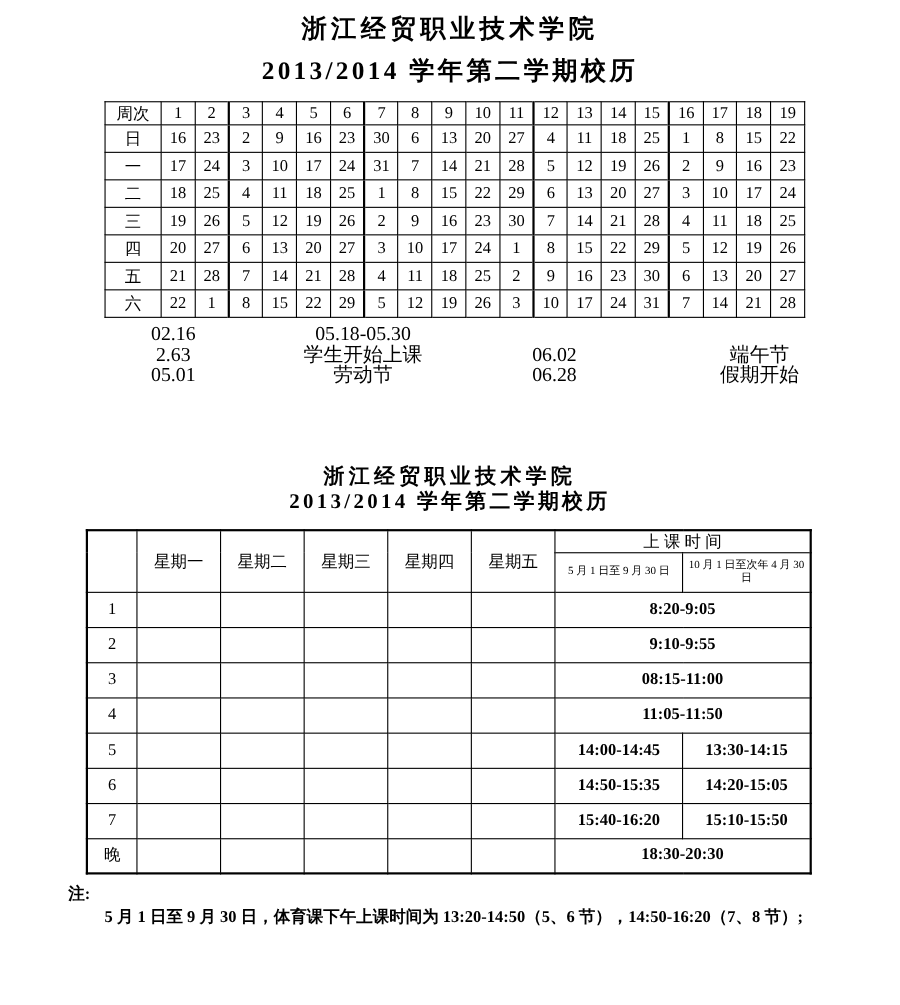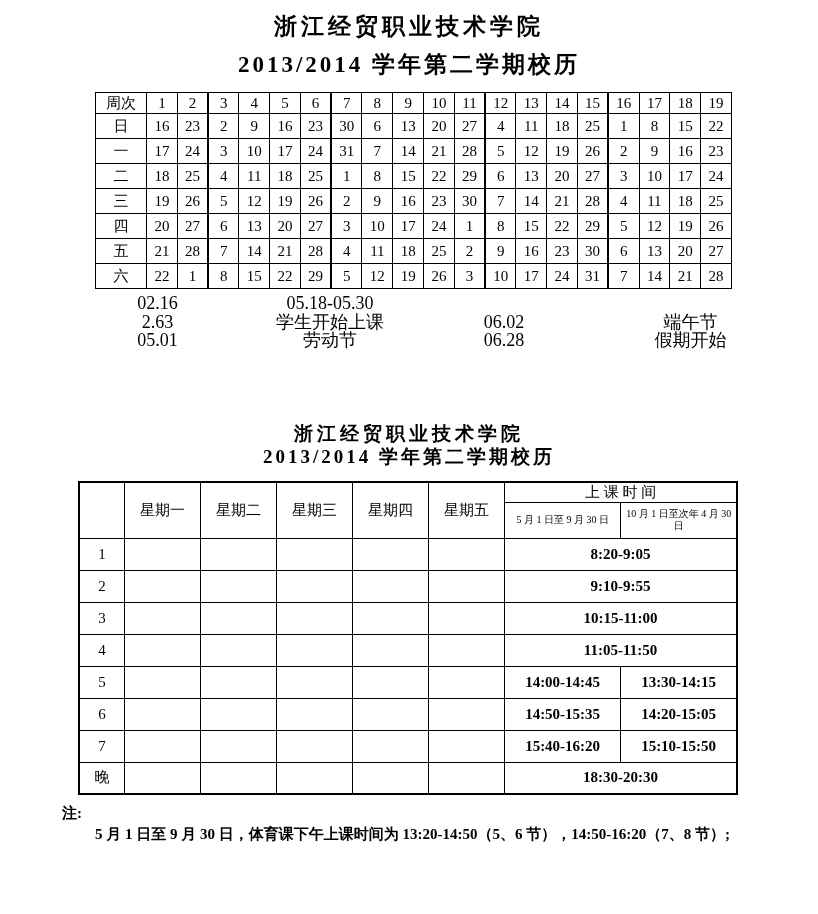--- a/index.html
+++ b/index.html
@@ -300,21 +300,21 @@
           <td></td>
           <td class="time" colspan="2">9:10-9:55</td>
         </tr>
         <tr class="dr">
           <td>3</td>
           <td></td>
           <td></td>
           <td></td>
           <td></td>
           <td></td>
-          <td class="time" colspan="2">10:15-11:00</td>
+          <td class="time" colspan="2">08:15-11:00</td>
         </tr>
         <tr class="dr">
           <td>4</td>
           <td></td>
           <td></td>
           <td></td>
           <td></td>
           <td></td>
           <td class="time" colspan="2">11:05-11:50</td>
         </tr>

